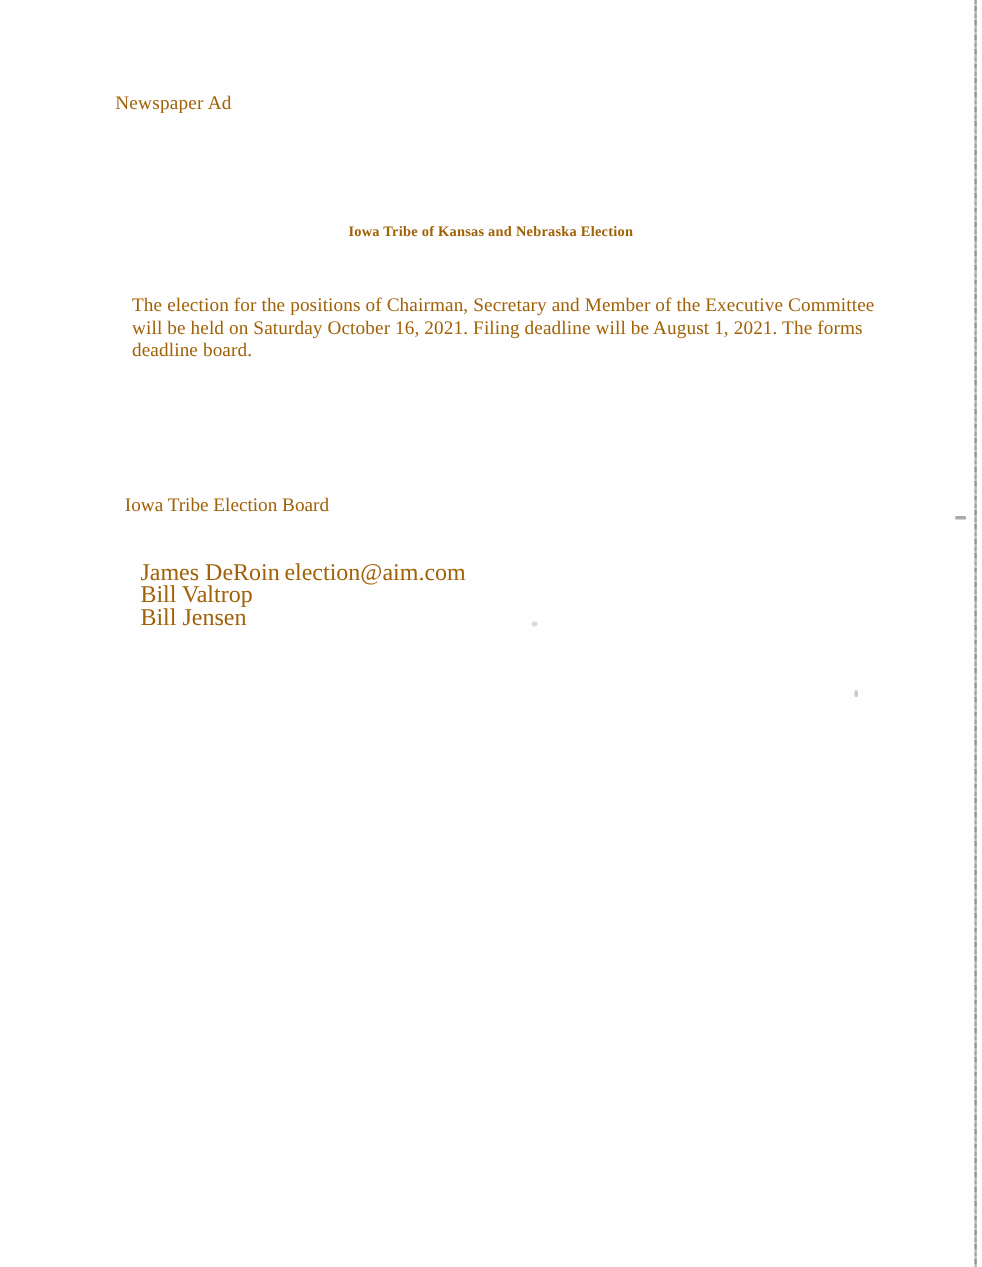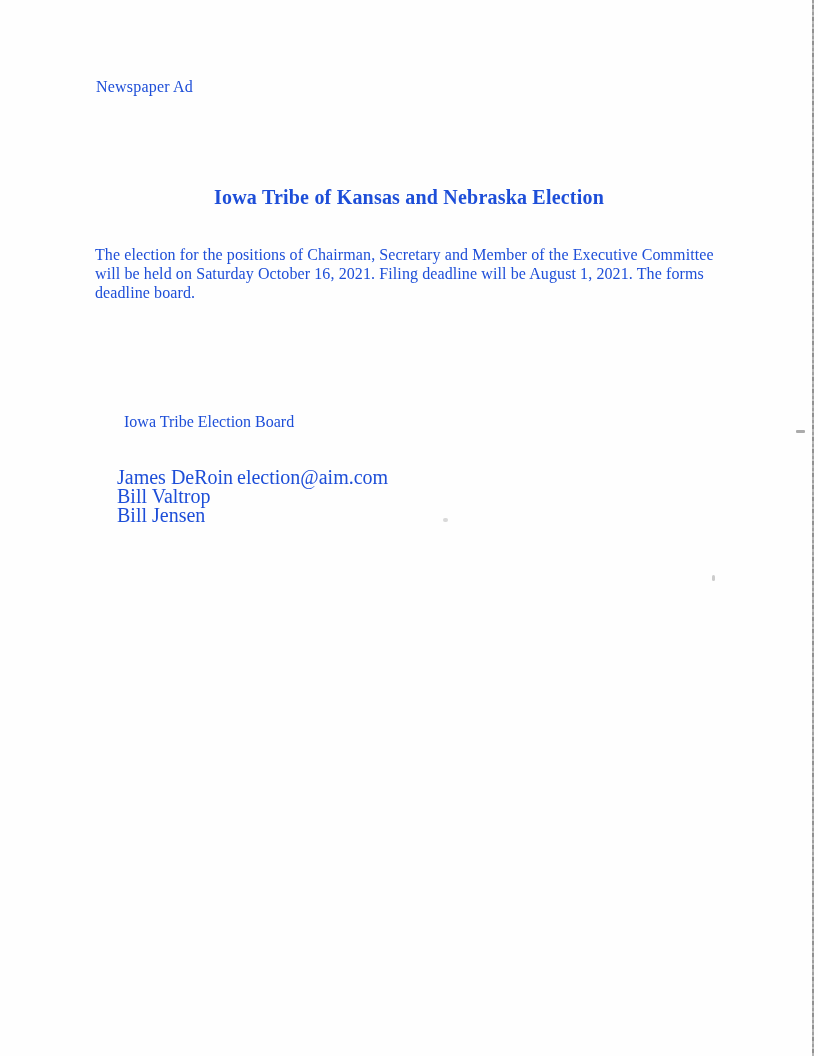--- a/index.html
+++ b/index.html
@@ -7,54 +7,53 @@
     padding: 0;
     background: #ffffff;
   }
   .scan-page {
     position: relative;
     width: 818px;
     height: 1056px;
     background: #fefefe;
     overflow: hidden;
     font-family: "Liberation Serif", "DejaVu Serif", serif;
-    color: #1d4ed8;
+    color: #a16207;
   }
   .doc-label {
     position: absolute;
     left: 96px;
     top: 78px;
     font-size: 16px;
     letter-spacing: 0.2px;
   }
   .doc-title {
     position: absolute;
     left: 0;
     top: 186px;
     width: 818px;
     text-align: center;
-    font-size: 20px;
+    font-size: 12px;
     font-weight: bold;
     letter-spacing: 0.2px;
   }
   .doc-paragraph {
     position: absolute;
-    left: 95px;
+    left: 110px;
     top: 245px;
     width: 640px;
     font-size: 16px;
     line-height: 19px;
     letter-spacing: 0.1px;
   }
   .board-heading {
     position: absolute;
     left: 104px;
     top: 413px;
     font-size: 16px;
-    margin-left: 20px;
   }
   .board-members {
     position: absolute;
     left: 117px;
     top: 468px;
     font-size: 20px;
     line-height: 19px;
   }
   .member-row {
     position: relative;

